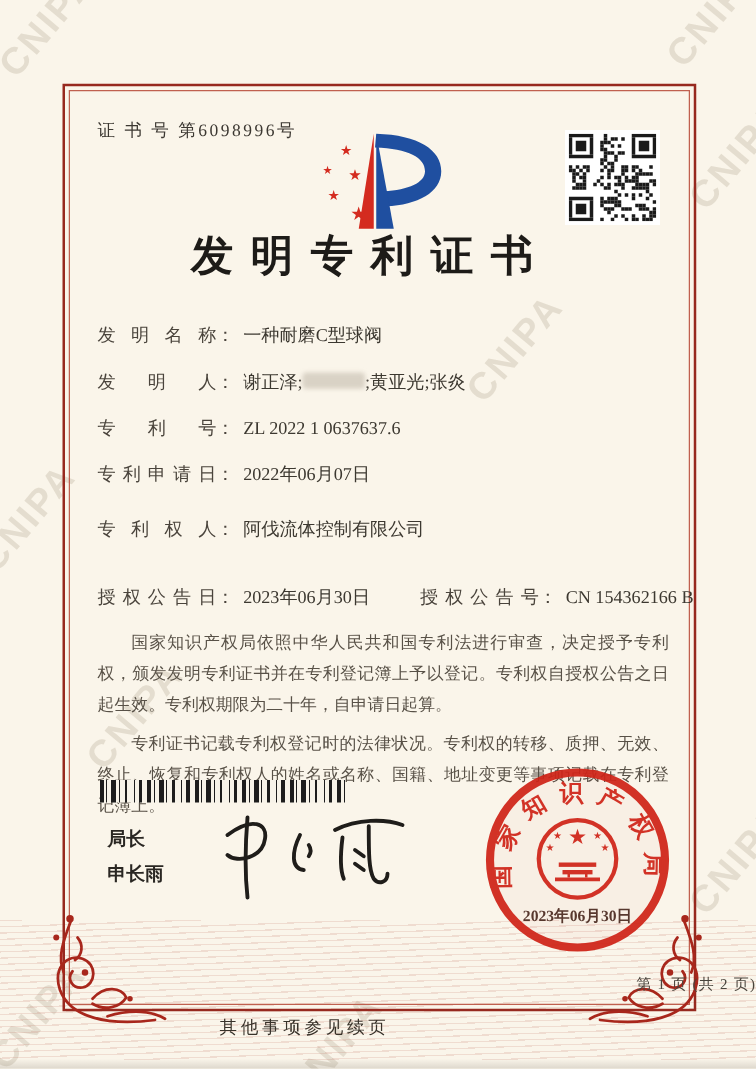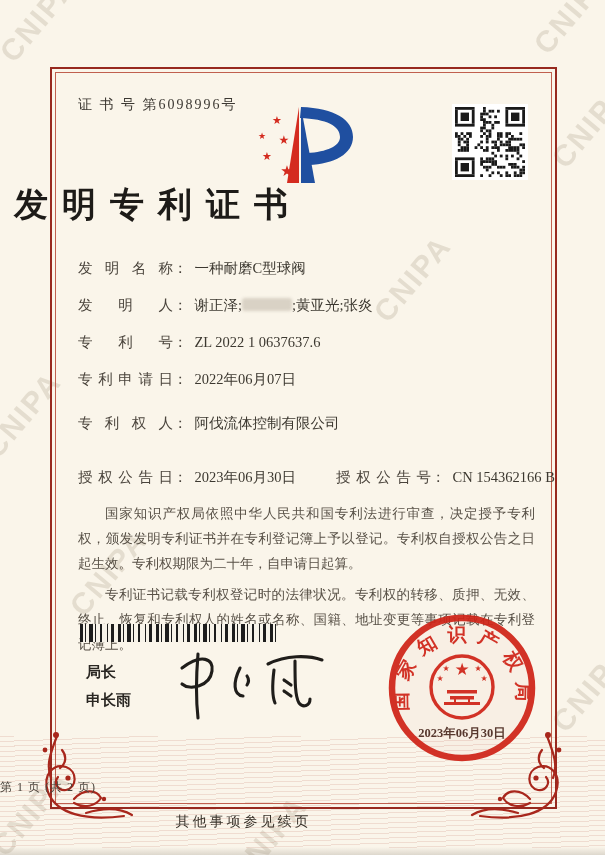--- a/index.html
+++ b/index.html
@@ -16,40 +16,40 @@
       background:linear-gradient(180deg, rgba(0,0,0,0) 0, rgba(90,80,70,0.18) 100%);}
   
   .frame{position:absolute;left:50px;top:67px;width:503px;height:738px;z-index:2;
       border:2px solid #97291f;outline:1px solid #c0604f;outline-offset:-6px;}
   .corner-orn{position:absolute;z-index:3;}
   .corner-orn.right{transform:scaleX(-1);}
   
   .cert-no{position:absolute;left:78px;top:96px;z-index:4;font-size:14px;letter-spacing:2px;color:#3c3832;text-align:center;}
   .logo{position:absolute;left:237px;top:104px;z-index:4;}
   .qr-box{position:absolute;left:452px;top:104px;width:76px;height:76px;z-index:4;background:#ffffff;padding:3px;box-sizing:border-box;}
-  .title{position:absolute;left:0;top:182px;width:579px;z-index:4;
+  .title{position:absolute;left:0;top:182px;width:579px;z-index:4;text-align:center;
       font-size:34px;font-weight:bold;color:#1d1b18;letter-spacing:14px;text-indent:14px;}
   .row{position:absolute;left:78px;width:470px;z-index:4;font-size:14.5px;color:#423d35;white-space:nowrap;}
   .flabel{display:inline-block;width:95px;text-align:justify;text-align-last:justify;vertical-align:bottom;color:#4a443c;}
   .fcolon{margin:0 7px 0 0;color:#4a443c;}
   .fvalue{color:#3c3830;}
   .redacted{display:inline-block;width:50px;height:13px;background:#d9d2c5;border-radius:3px;filter:blur(1.5px);vertical-align:-1px;}
   .grant-right{position:absolute;left:258px;top:0;}
   .body-text{position:absolute;left:78px;top:501px;width:457px;z-index:4;
       font-size:13.5px;line-height:25px;color:#585147;text-align:justify;}
   .body-text p{margin:0 0 6px 0;text-indent:2em;}
   .barcode{position:absolute;left:80px;top:624px;width:196px;height:18px;z-index:4;background:
       repeating-linear-gradient(90deg,#1d1d1d 0 3px,#f7f3e9 3px 5px,#1d1d1d 5px 6px,#f7f3e9 6px 9px,
       #1d1d1d 9px 13px,#f7f3e9 13px 15px,#1d1d1d 15px 16px,#f7f3e9 16px 20px,#1d1d1d 20px 22px,
       #f7f3e9 22px 27px,#1d1d1d 27px 28px,#f7f3e9 28px 31px,#1d1d1d 31px 34px,#f7f3e9 34px 38px);}
   .signatory{position:absolute;left:86px;top:658px;z-index:4;font-family:Liberation Serif, serif;
       font-weight:bold;font-size:15px;color:#2a2723;line-height:28px;}
   .signature{position:absolute;left:168px;top:638px;z-index:4;}
   .seal{position:absolute;left:387px;top:613px;z-index:5;opacity:0.93;}
-  .page-info{position:absolute;left:0;top:779px;width:605px;text-align:left;z-index:4;
+  .page-info{position:absolute;left:0;top:779px;width:605px;text-align:right;z-index:4;
       font-size:12px;letter-spacing:1px;color:#4a443c;}
   .cont-note{position:absolute;left:0;top:813px;width:487px;text-align:center;z-index:4;
       font-size:14px;letter-spacing:3px;color:#38322a;}
 </style>
 </head>
 <body>
 
 <div class="page">
 
   <div class="wm" style="left:-12px;top:2px;">CNIPA</div>

